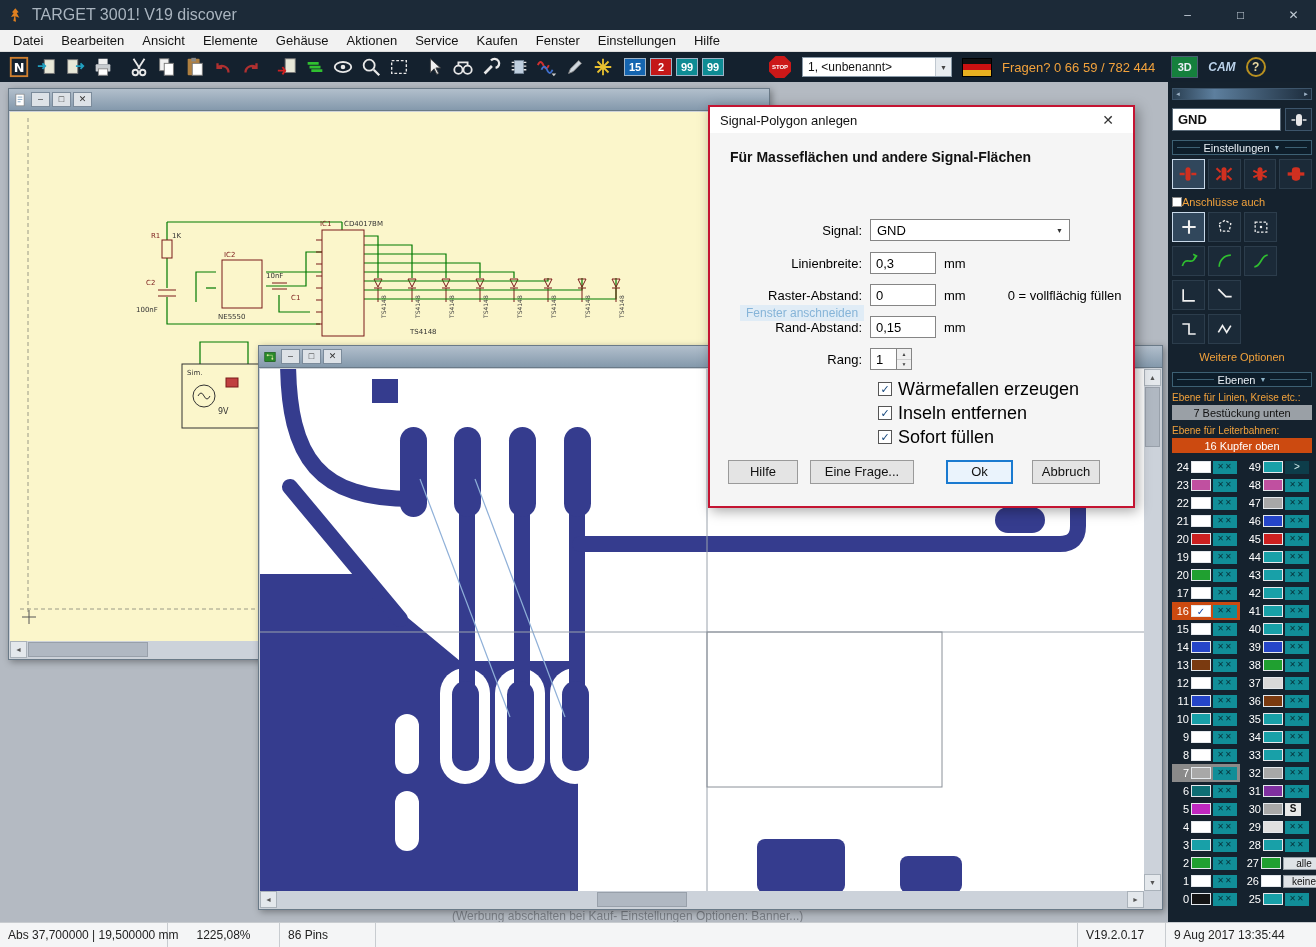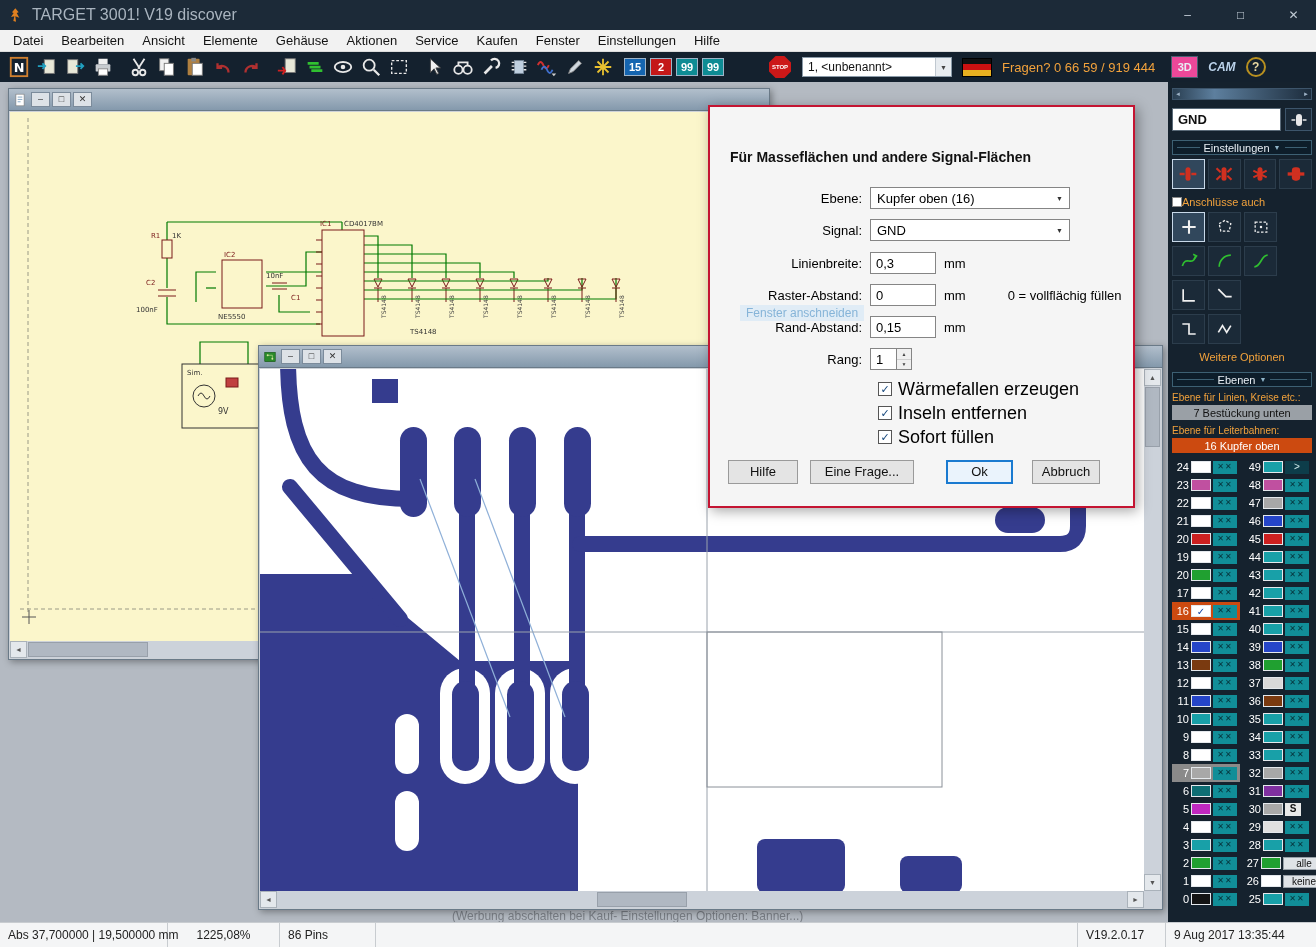--- a/index.html
+++ b/index.html
@@ -30,21 +30,21 @@
 #tb-stop{width:24px;height:24px;margin-left:42px;display:flex;align-items:center;justify-content:center}
 .stop-oct{width:22px;height:22px;background:#cc1818;color:#fff;font-size:6px;font-weight:bold;display:flex;align-items:center;justify-content:center;clip-path:polygon(30% 0,70% 0,100% 30%,100% 70%,70% 100%,30% 100%,0 70%,0 30%)}
 #tb-combo{width:150px;height:20px;background:#fff;border:1px solid #8a9aa8;margin-left:10px;display:flex;align-items:center;font-size:12px;padding-left:5px;color:#111}
 #tb-combo .combo-caret{margin-left:auto;width:16px;height:100%;display:flex;align-items:center;justify-content:center;background:#e8ecf0;border-left:1px solid #c0c8d0;color:#444;font-size:7px}
 .caret-glyph::before{content:"▼"}
 #tb-flag{width:30px;height:19px;margin-left:10px;display:flex;flex-direction:column;border:1px solid #000}
 #tb-flag .f1{flex:1;background:#111}
 #tb-flag .f2{flex:1;background:#cc1111}
 #tb-flag .f3{flex:1;background:#e8b020}
 #tb-hotline{color:#f2a23c;font-size:13px;margin-left:10px;white-space:nowrap}
-#tb-3d{margin-left:16px;width:27px;height:22px;border:1px solid #4a5e72;color:#e8eef4;font-size:11px;font-weight:bold;display:flex;align-items:center;justify-content:center;background:#ec4899}
+#tb-3d{margin-left:16px;width:27px;height:22px;border:1px solid #4a5e72;color:#e8eef4;font-size:11px;font-weight:bold;display:flex;align-items:center;justify-content:center;background:#15803d}
 #tb-cam{margin-left:6px;color:#bcd4ec;font-size:12px;font-weight:bold;font-style:italic;padding:0 4px}
 #tb-help{margin-left:6px;width:20px;height:20px;border-radius:50%;border:2px solid #b89020;color:#e8d8a0;font-weight:bold;font-size:12px;display:flex;align-items:center;justify-content:center}
 
 
 #workspace{position:absolute;top:82px;left:0;right:0;bottom:25px;background:#b4bac2;overflow:hidden}
 #banner-hint{position:absolute;left:452px;top:827px;font-size:12px;color:#7a7f86;z-index:1;white-space:nowrap}
 
 
 .win{position:absolute;border:1px solid #6a7a88;background:#cdd2d8;box-shadow:2px 2px 7px rgba(0,0,0,.35)}
 .win-tb{height:22px;background:linear-gradient(#b2bfcc,#8499ac);display:flex;align-items:center;padding:0 4px;gap:4px;border-bottom:1px solid #6a7a88}
@@ -315,21 +315,21 @@
     </div>
     <div id="tb-combo">
       <span>1, &lt;unbenannt&gt;</span>
       <span class="combo-caret caret-glyph"></span>
     </div>
     <div id="tb-flag">
         <div class="f1"></div>
         <div class="f2"></div>
         <div class="f3"></div>
       </div>
-    <span id="tb-hotline">Fragen? 0 66 59 / 919 444</span>
+    <span id="tb-hotline">Fragen? 0 66 59 / 782 444</span>
     <div id="tb-3d">3D</div>
     <div id="tb-cam">CAM</div>
     <div id="tb-help">?</div>
   </div>
 
   <div id="workspace">
 
     <div id="banner-hint">(Werbung abschalten bei Kauf- Einstellungen Optionen: Banner...)</div>
 
     <div class="win" id="schematic-win">
@@ -518,29 +518,26 @@
         <div class="scr-thumb"></div>
         <div class="fill"></div>
         <div class="scr-btn">
             <span class="ar-r"></span>
           </div>
       </div>
       <div id="pcb-corner"></div>
     </div>
 
     <div id="dialog">
+      <div id="dialog-tb">
+        <span>Signal-Polygon anlegen</span>
+        <span id="dialog-close"><span class="gl-close"></span></span>
+      </div>
       <div id="dialog-heading">Für Masseflächen und andere Signal-Flächen</div>
 
-      <div class="drow" style="top:80px">
-        <span class="dlabel">Ebene:</span>
-        <div class="combo">
-          <span>Kupfer oben (16)</span>
-          <span class="combo-caret caret-glyph"></span>
-        </div>
-      </div>
       <div class="drow" style="top:112px">
         <span class="dlabel">Signal:</span>
         <div class="combo">
           <span>GND</span>
           <span class="combo-caret caret-glyph"></span>
         </div>
       </div>
       <div class="drow" style="top:145px">
         <span class="dlabel">Linienbreite:</span>
         <input class="dinput" value="0,3" style="">

